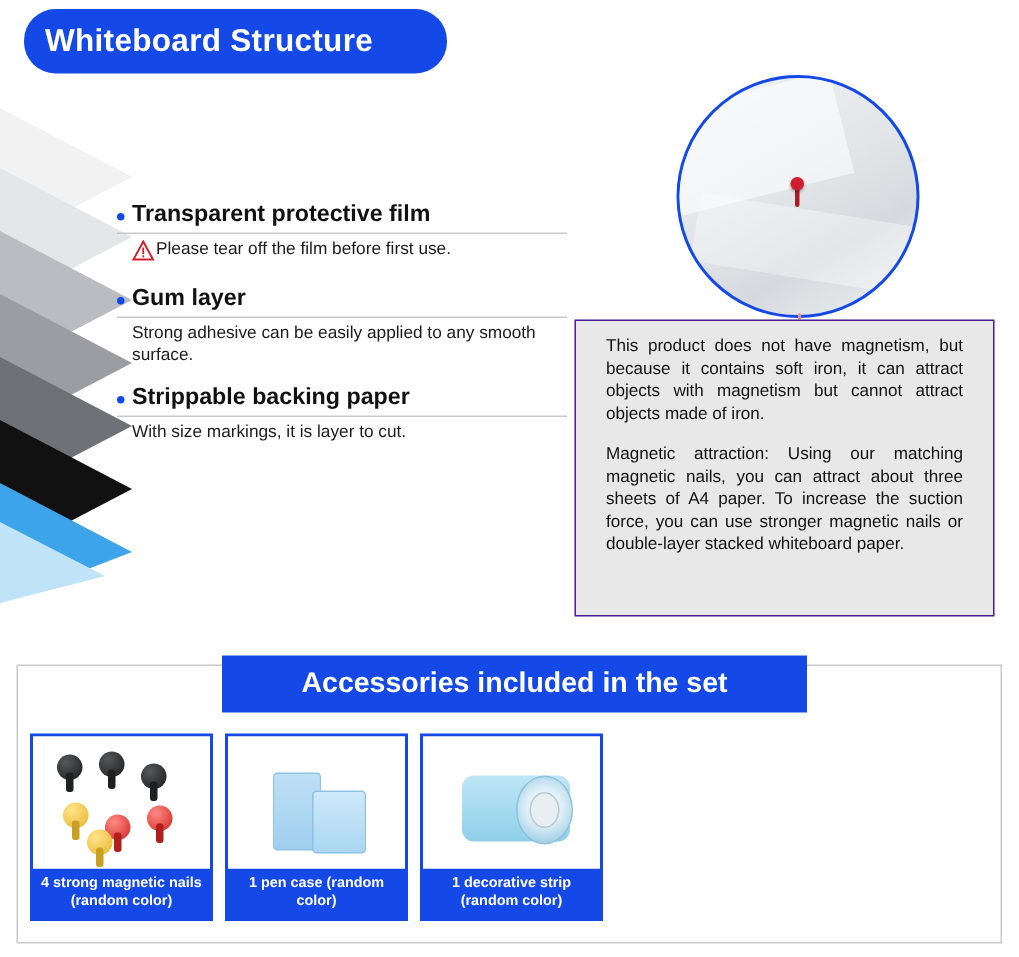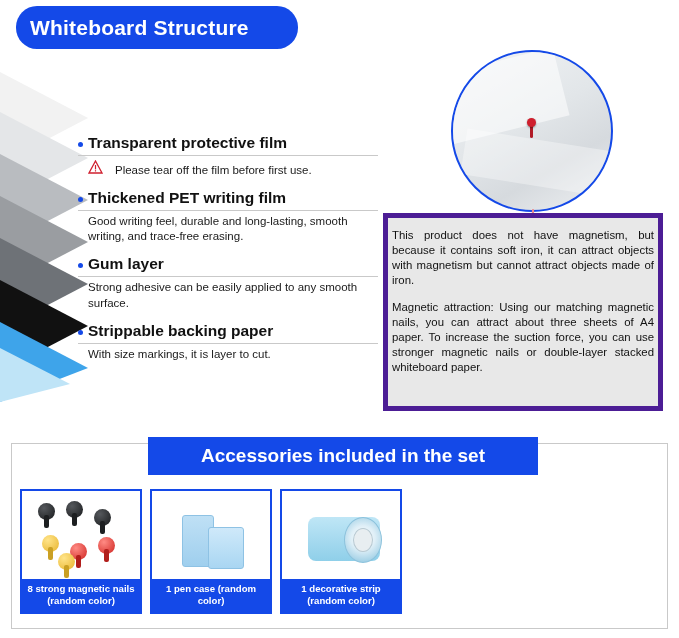--- a/index.html
+++ b/index.html
@@ -74,22 +74,22 @@
   }
   .layer-desc {
     font-size: 11.5px;
     color: #1a1a1a;
     line-height: 1.32;
     padding-left: 10px;
     margin-top: 3px;
   }
   .warn-row {
     display: flex;
-    align-items: flex-end;
-    gap: 12px;
+    align-items: flex-start;
+    gap: 1px;
     padding-left: 10px;
     margin-top: 3px;
   }
   .warn-icon { flex: 0 0 auto; margin-top: 1px; }
   .warn-text { font-size: 11.5px; color: #1a1a1a; line-height: 1.3; }
 
   
   #photo-circle {
     position: absolute;
     left: 451px;
@@ -126,22 +126,22 @@
   }
 
   
   #note-box {
     position: absolute;
     left: 383px;
     top: 213px;
     width: 280px;
     height: 198px;
     background: #e8e8e8;
-    border: 5px solid #4c1d95;
-    padding: 10px 4px;
+    border: 1px solid #4c1d95;
+    padding: 10px 20px;
     box-sizing: border-box;
   }
   #note-box p {
     margin: 0;
     font-size: 11.4px;
     line-height: 1.33;
     color: #111111;
     text-align: justify;
   }
   #note-box p.second { margin-top: 11px; }
@@ -297,24 +297,20 @@
         <svg width="15" height="14" viewBox="0 0 15 14">
           <polygon points="7.5,1 14,13 1,13" fill="none" stroke="#d0202f" stroke-width="1.3"></polygon>
           <rect x="6.9" y="5" width="1.2" height="4.4" fill="#d0202f"></rect>
           <rect x="6.9" y="10.2" width="1.2" height="1.3" fill="#d0202f"></rect>
         </svg>
       </span>
       <span class="warn-text">Please tear off the film before first use.</span>
     </div>
   </div>
 
-  <div class="layer-item">
-    <div class="layer-title">Thickened PET writing film</div>
-    <div class="layer-desc">Good writing feel, durable and long-lasting, smooth writing, and trace-free erasing.</div>
-  </div>
 
 
   <div class="layer-item">
     <div class="layer-title">Gum layer</div>
     <div class="layer-desc">Strong adhesive can be easily applied to any smooth surface.</div>
   </div>
 
   <div class="layer-item">
     <div class="layer-title">Strippable backing paper</div>
     <div class="layer-desc">With size markings, it is layer to cut.</div>
@@ -375,21 +371,21 @@
       </div>
       <div class="nail" style="left:76px; top:46px;">
         <div class="cap" style="background:radial-gradient(circle at 35% 30%, #ff8b84, #cf2420);"></div>
         <div class="stem" style="background:#b11e1b;"></div>
       </div>
       <div class="nail" style="left:36px; top:62px;">
         <div class="cap" style="background:radial-gradient(circle at 35% 30%, #ffe489, #e7b32b);"></div>
         <div class="stem" style="background:#caa024;"></div>
       </div>
     </div>
-    <div class="acc-label">8 strong magnetic nails
+    <div class="acc-label">4 strong magnetic nails
 (random color)</div>
   </div>
 
 
 
   <div class="acc-card">
     <div class="acc-visual">
       <div class="case-back"></div>
       <div class="case-front"></div>
     </div>

